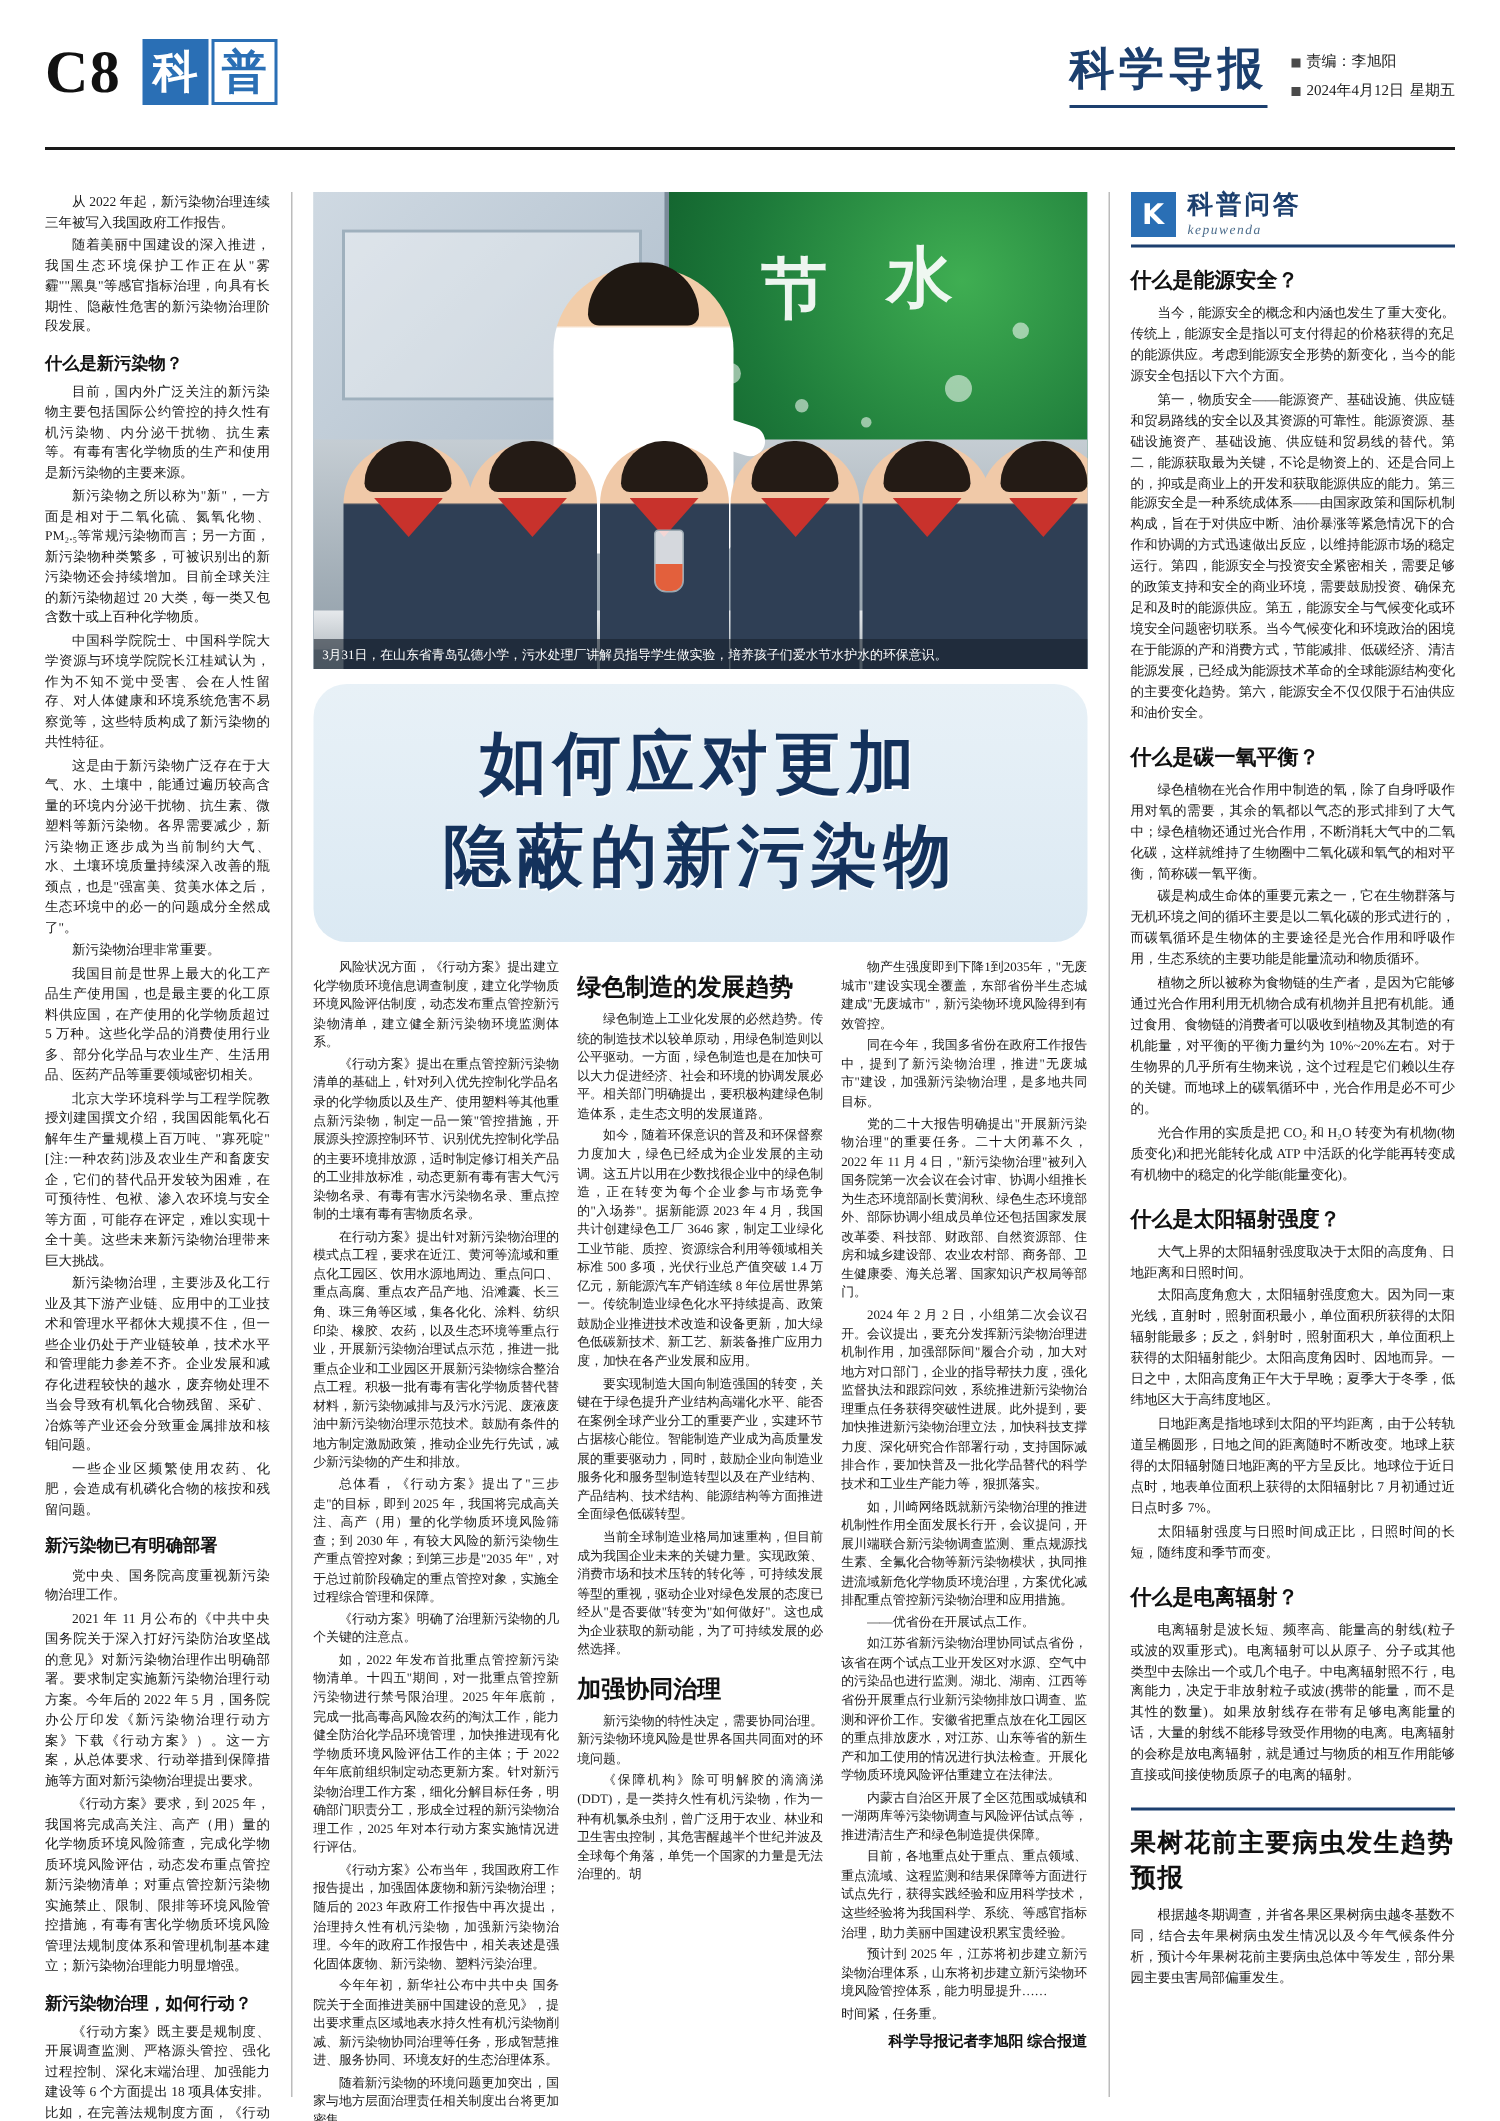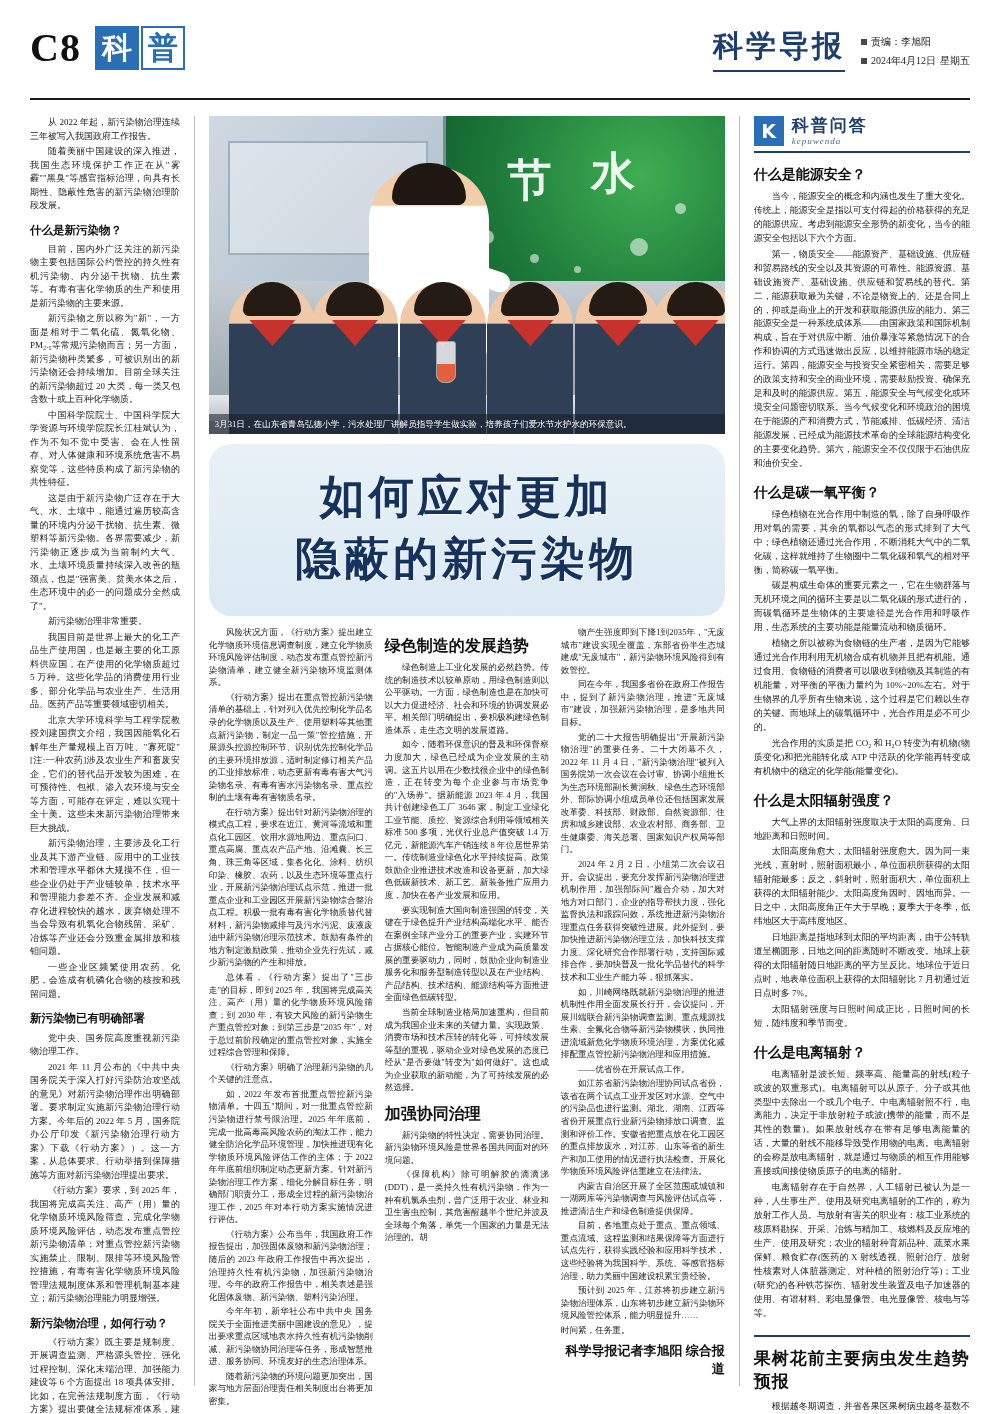--- a/index.html
+++ b/index.html
@@ -90,21 +90,21 @@
   .sq {
     display: inline-block;
     width: 6px; height: 6px;
     background: #4a4a4a;
   }
 
   
   .content {
     display: flex;
     gap: 14px;
-    margin-top: 16px;
+    margin-top: 28px;
     height: 1270px;
   }
   .col-left  { width: 176px; }
   .col-mid   { width: 520px; }
   .col-right { width: 254px; }
 
   .vrule { width: 1px; background: #bcbcbc; }
 
   
   .h2 {
@@ -242,21 +242,21 @@
     display: flex;
     gap: 12px;
     margin-top: 10px;
   }
   .mid-cols .c { width: 164px; }
   .mid-cols .c p.body { font-size: 8.6px; line-height: 1.46; }
   .mid-cols .c .h2 { font-size: 16px; margin: 8px 0 3px 0; }
 
   .byline {
     text-align: right;
-    font-size: 13px;
+    font-size: 10px;
     font-weight: bold;
     margin-top: 6px;
   }
 
   
   .qa-header {
     display: flex; align-items: center; gap: 8px;
     border-bottom: 2px solid #1c3f6e;
     padding-bottom: 5px;
     margin-bottom: 8px;
@@ -468,21 +468,20 @@
       <p class="body">光合作用的实质是把 CO₂ 和 H₂O 转变为有机物(物质变化)和把光能转化成 ATP 中活跃的化学能再转变成有机物中的稳定的化学能(能量变化)。</p>
 
       <div class="q-h">什么是太阳辐射强度？</div>
       <p class="body">大气上界的太阳辐射强度取决于太阳的高度角、日地距离和日照时间。</p>
       <p class="body">太阳高度角愈大，太阳辐射强度愈大。因为同一束光线，直射时，照射面积最小，单位面积所获得的太阳辐射能最多；反之，斜射时，照射面积大，单位面积上获得的太阳辐射能少。太阳高度角因时、因地而异。一日之中，太阳高度角正午大于早晚；夏季大于冬季，低纬地区大于高纬度地区。</p>
       <p class="body">日地距离是指地球到太阳的平均距离，由于公转轨道呈椭圆形，日地之间的距离随时不断改变。地球上获得的太阳辐射随日地距离的平方呈反比。地球位于近日点时，地表单位面积上获得的太阳辐射比 7 月初通过近日点时多 7%。</p>
       <p class="body">太阳辐射强度与日照时间成正比，日照时间的长短，随纬度和季节而变。</p>
 
       <div class="q-h">什么是电离辐射？</div>
       <p class="body">电离辐射是波长短、频率高、能量高的射线(粒子或波的双重形式)。电离辐射可以从原子、分子或其他类型中去除出一个或几个电子。中电离辐射照不行，电离能力，决定于非放射粒子或波(携带的能量，而不是其性的数量)。如果放射线存在带有足够电离能量的话，大量的射线不能移导致受作用物的电离。电离辐射的会称是放电离辐射，就是通过与物质的相互作用能够直接或间接使物质原子的电离的辐射。</p>
-      <p class="body">电离辐射存在于自然界，人工辐射已被认为是一种，人生事生产、使用及研究电离辐射的工作的，称为放射工作人员。与放射有害关的职业有：核工业系统的核原料勘探、开采、冶炼与精加工、核燃料及反应堆的生产、使用及研究；农业的辐射种育新品种、蔬菜水果保鲜、粮食贮存(医药的 X 射线透视、照射治疗、放射性核素对人体脏器测定、对种植的照射治疗等)；工业(研究)的各种铁芯探伤、辐射发生装置及电子加速器的使用、有谱材料、彩电显像管、电光显像管、核电与等等。</p>
 
       <hr class="hr-thick">
 
       <div class="forecast-title">果树花前主要病虫发生趋势预报</div>
       <p class="body">根据越冬期调查，并省各果区果树病虫越冬基数不同，结合去年果树病虫发生情况以及今年气候条件分析，预计今年果树花前主要病虫总体中等发生，部分果园主要虫害局部偏重发生。</p>
 
     </div>
 
   </div>
 </div>

